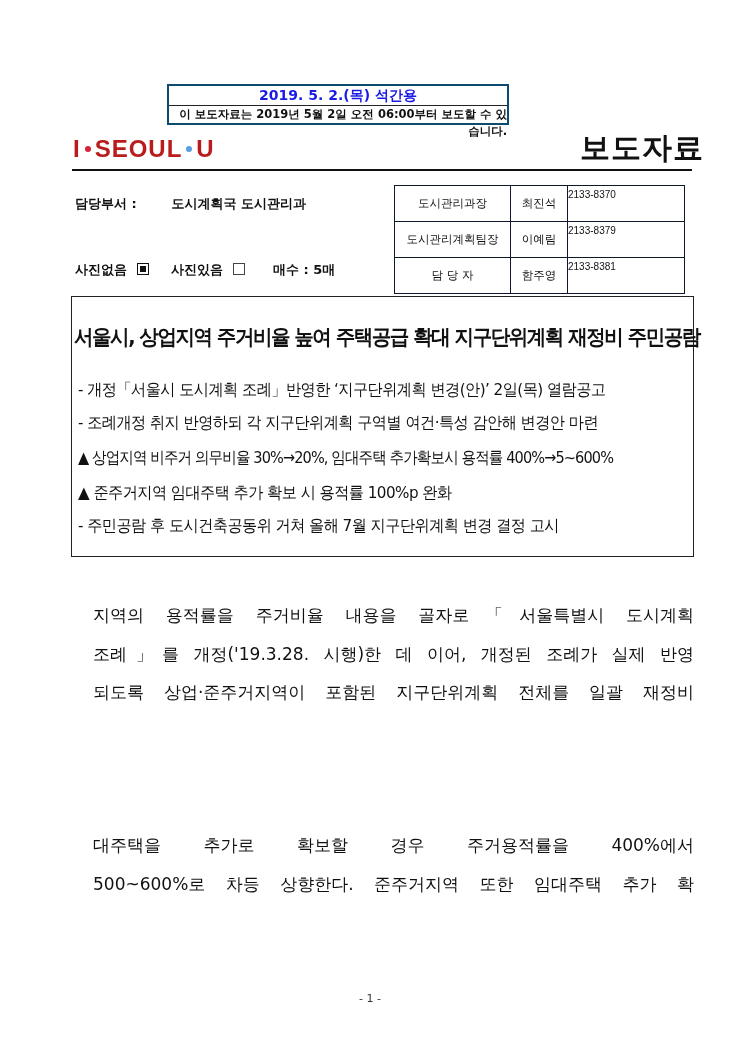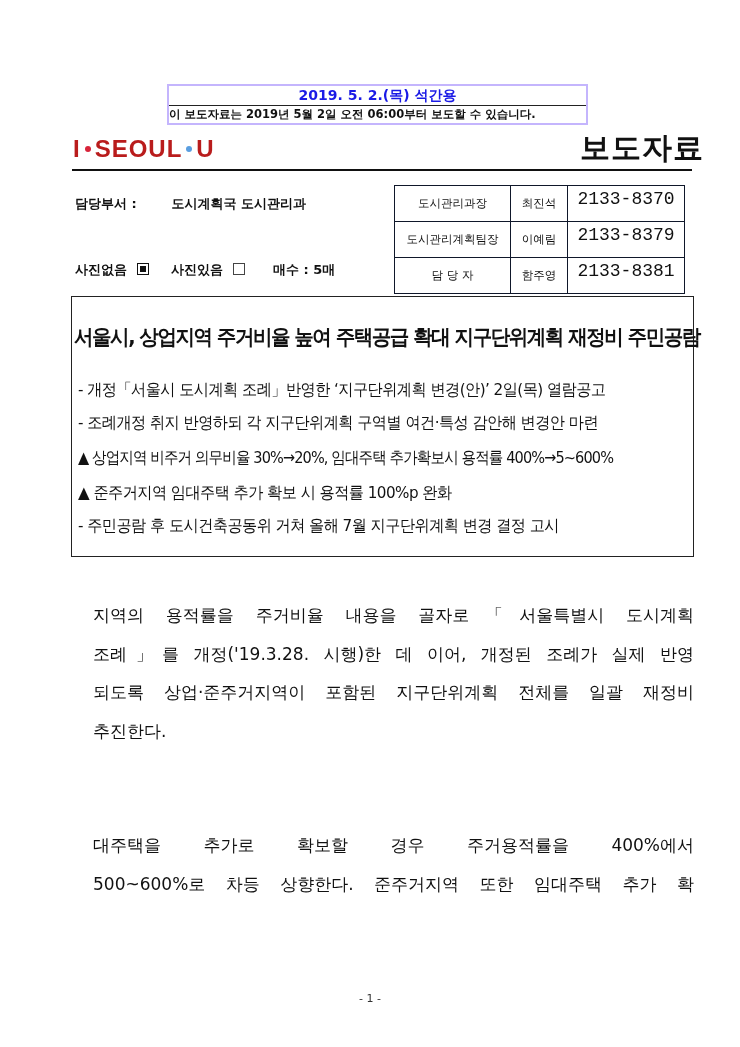--- a/index.html
+++ b/index.html
@@ -3,23 +3,23 @@
   <meta charset="utf-8">
   <style>
     html, body { margin: 0; padding: 0; }
     body {
       width: 740px; height: 1047px; background: #ffffff; position: relative; overflow: hidden;
       font-family: "DejaVu Sans", "Liberation Sans", sans-serif; color: #111;
     }
     .abs { position: absolute; }
 
     
-    .embargo { left: 167px; top: 84px; width: 421px; border: 2px solid #c4b5fd; box-sizing: border-box; }
+    .embargo { left: 167px; top: 84px; width: 342px; border: 2px solid #0c4a6e; box-sizing: border-box; }
     .embargo .row1 { height: 19px; text-align: center; color: #1a1ae6; font-weight: bold; font-size: 14px; line-height: 19px; border-bottom: 1px solid #222; }
-    .embargo .row2 { height: 17px; text-align: left; font-size: 11.5px; font-weight: bold; line-height: 17px; }
+    .embargo .row2 { height: 17px; text-align: right; font-size: 11.5px; font-weight: bold; line-height: 17px; }
 
     
     .logo { left: 73px; top: 134px; font-family: "Liberation Sans", sans-serif; font-weight: bold; font-size: 24px; letter-spacing: 1px; line-height: 30px; color: #b91c1c; }
     .logo .dot-red { display: inline-block; width: 6px; height: 6px; border-radius: 50%; background: #d8243a; vertical-align: middle; margin: 0 4px 3px 4px; }
     .logo .dot-blue { display: inline-block; width: 6px; height: 6px; border-radius: 50%; background: #5a9ee0; vertical-align: middle; margin: 0 4px 3px 4px; }
     .press-title { left: 580px; top: 130px; font-size: 30px; font-weight: bold; letter-spacing: 1px; line-height: 36px; }
     .hr-line { left: 72px; top: 169px; width: 620px; height: 2px; background: #111; }
 
     
     .dept { left: 75px; top: 195px; font-size: 13px; font-weight: bold; }
@@ -28,21 +28,21 @@
     .photo span { margin-right: 10px; }
     .box-filled { display: inline-block; width: 10px; height: 10px; border: 1px solid #111; position: relative; vertical-align: -1px; margin-right: 22px; }
     .box-filled::after { content: ""; position: absolute; left: 2px; top: 2px; width: 6px; height: 6px; background: #111; }
     .box-empty { display: inline-block; width: 10px; height: 10px; border: 1px solid #444; vertical-align: -1px; margin-right: 28px; }
 
     
     .contacts { left: 394px; top: 185px; border-collapse: collapse; font-size: 11.5px; }
     .contacts td { border: 1px solid #0f172a; height: 32px; padding: 0; margin-top: 45px; }
     .contacts td.role { width: 115px; text-align: center; }
     .contacts td.name { width: 56px; text-align: center; }
-    .contacts td.phone { width: 116px; text-align: center; vertical-align: top; padding-top: 3px; font-size: 18px; font-family: Liberation Mono, monospace; }
+    .contacts td.phone { width: 116px; text-align: left; vertical-align: top; padding-top: 3px; font-size: 10px; font-family: Liberation Sans, sans-serif; }
 
     
     .summary { left: 71px; top: 296px; width: 623px; height: 261px; border: 1.5px solid #222; box-sizing: border-box; }
     .headline { left: 74px; top: 323px; width: 620px; font-size: 21px; font-weight: bold; letter-spacing: -1.6px; white-space: nowrap; transform: scaleX(0.93); transform-origin: left; }
     .sub { left: 78px; font-size: 16.5px; white-space: nowrap; letter-spacing: -0.6px; transform-origin: left; }
     .sub1 { top: 379px; transform: scaleX(0.92); }
     .sub2 { top: 412px; transform: scaleX(0.92); }
     .sub3 { top: 447px; transform: scaleX(0.88); letter-spacing: -1px; }
     .sub4 { top: 482px; transform: scaleX(0.92); }
     .sub5 { top: 515px; transform: scaleX(0.92); }
@@ -106,21 +106,20 @@
 <div class="abs sub sub1">- 개정「서울시 도시계획 조례」반영한 ‘지구단위계획 변경(안)’ 2일(목) 열람공고</div>
 <div class="abs sub sub2">- 조례개정 취지 반영하되 각 지구단위계획 구역별 여건·특성 감안해 변경안 마련</div>
 <div class="abs sub sub3">▲ 상업지역 비주거 의무비율 30%→20%, 임대주택 추가확보시 용적률 400%→5~600%</div>
 <div class="abs sub sub4">▲  준주거지역 임대주택 추가 확보 시 용적률 100%p 완화</div>
 <div class="abs sub sub5">- 주민공람 후 도시건축공동위 거쳐 올해 7월 지구단위계획 변경 결정 고시</div>
 
 <div class="abs para p1">
   <span class="line indent"><span class="just" style="display:inline-block;">지역의 용적률을 주거비율 내용을 골자로「서울특별시 도시계획</span></span>
   <span class="line indent"><span class="just" style="display:inline-block;">조례」를 개정('19.3.28. 시행)한 데 이어, 개정된 조례가 실제 반영</span></span>
   <span class="line indent"><span class="just" style="display:inline-block;">되도록 상업·준주거지역이 포함된 지구단위계획 전체를 일괄 재정비</span></span>
-  <span class="line indent"><span>추진한다.</span></span>
 </div>
 
 <div class="abs para p2">
   <span class="line indent"><span class="just" style="display:inline-block;">대주택을 추가로 확보할 경우 주거용적률을 400%에서</span></span>
   <span class="line indent"><span class="just" style="display:inline-block;">500~600%로 차등 상향한다. 준주거지역 또한 임대주택 추가 확</span></span>
 </div>
 
 <div class="abs page-num">- 1 -</div>
 
 </body></html>

